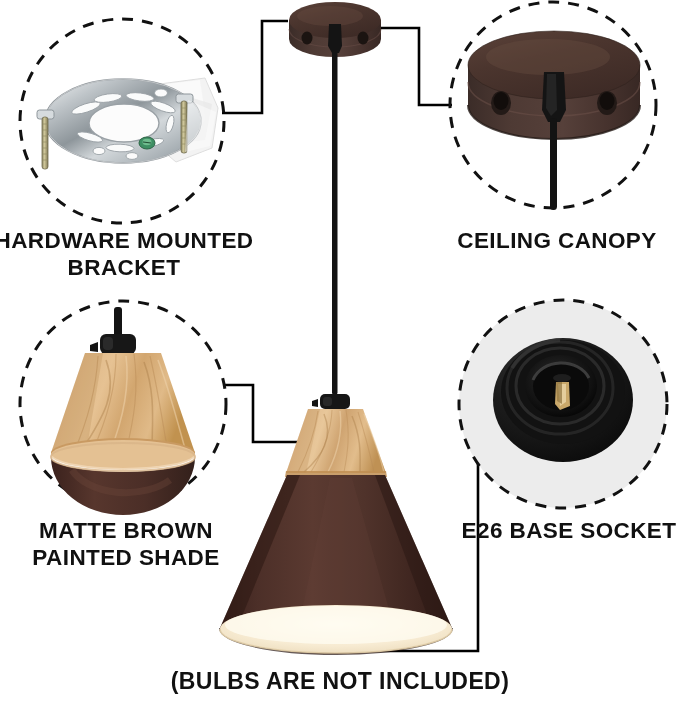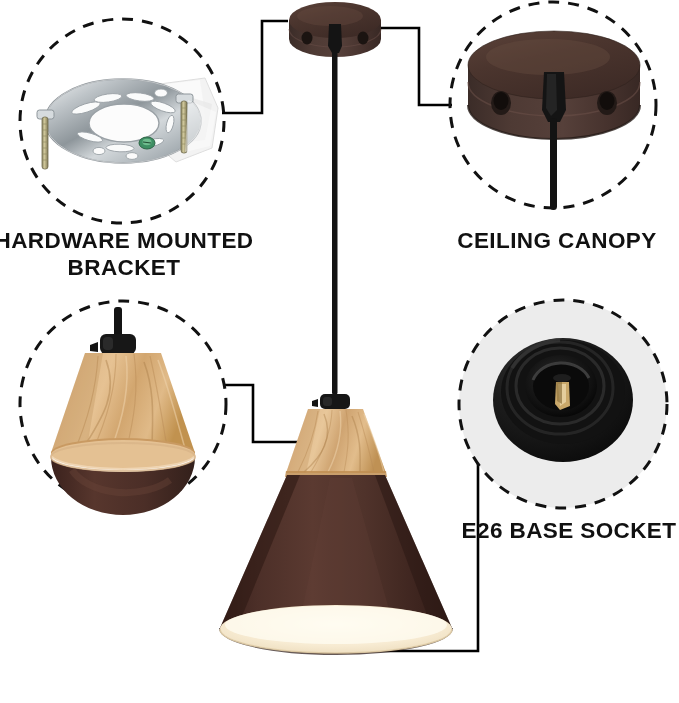--- a/index.html
+++ b/index.html
@@ -349,17 +349,20 @@
         <path d="M 220 629 A 116 24 0 0 0 452 629" fill="none" stroke="#E2CFAA" stroke-width="1.6" opacity="0.9"></path>
       </g>
     </g>
   </svg>
 
   <div class="caption" id="cap-bracket">HARDWARE MOUNTED
 BRACKET</div>
 
   <div class="caption" id="cap-canopy">CEILING CANOPY</div>
 
+  <div class="caption" id="cap-shade">MATTE BROWN
+PAINTED SHADE</div>
 
   <div class="caption" id="cap-socket">E26 BASE SOCKET</div>
 
+  <div class="caption" id="cap-bulbs">(BULBS ARE NOT INCLUDED)</div>
 
 </div>
 
 </body></html>

